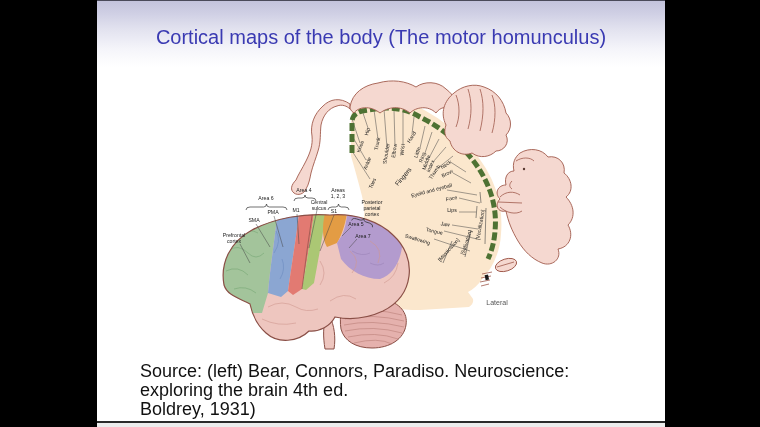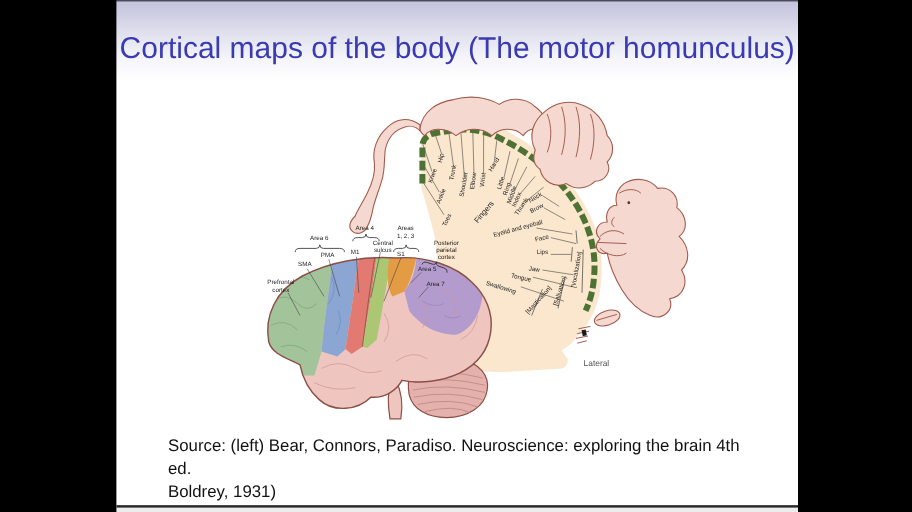--- a/index.html
+++ b/index.html
@@ -2,22 +2,22 @@
 <html><head>
 <meta charset="utf-8">
 <style>
   html,body{margin:0;padding:0;width:760px;height:427px;background:#000;overflow:hidden;
             font-family:"Liberation Sans",sans-serif;position:relative}
   .slide{position:absolute;left:97px;top:0;width:568px;height:421px;
          background:linear-gradient(to bottom,#c3c3dc 0px,#cfcfe4 12px,#e2e2ef 28px,#f5f5fa 48px,#ffffff 66px,#ffffff 100%);
          border-top:1px solid #4a4a5a;box-sizing:border-box}
   .bottom-strip{position:absolute;left:97px;top:421px;width:568px;height:6px;
          background:#ececec;border-top:2px solid #2a2a2a;box-sizing:border-box}
-  .title{margin-top:25px;text-align:center;font-size:25px;letter-spacing:0;color:#3a3ab2;white-space:nowrap}
-  .source{position:absolute;left:43px;top:361px;width:486px;font-size:14px;line-height:19px;color:#111}
+  .title{margin-top:25px;text-align:center;font-size:20px;letter-spacing:0;color:#3a3ab2;white-space:nowrap}
+  .source{position:absolute;left:43px;top:361px;width:486px;font-size:18px;line-height:19px;color:#111}
   .figure{position:absolute;left:113px;top:75px;width:380px;height:285px}
   svg text{font-family:"Liberation Sans",sans-serif}
   .leader{stroke:#444;stroke-width:0.5;fill:none}
   .bracket{stroke:#444;stroke-width:0.6;fill:none}
   .brace{stroke:#333;stroke-width:0.7;fill:none}
   .gyr{fill:none;stroke-width:0.7;opacity:0.85}
 </style>
 </head>
 <body>
 

